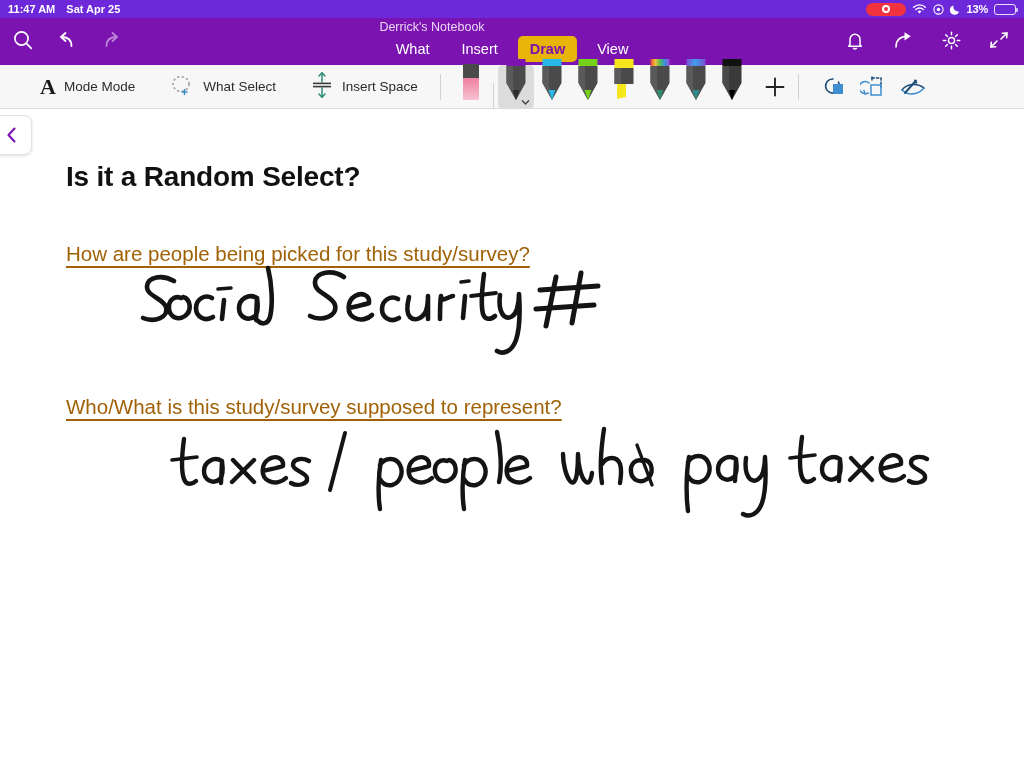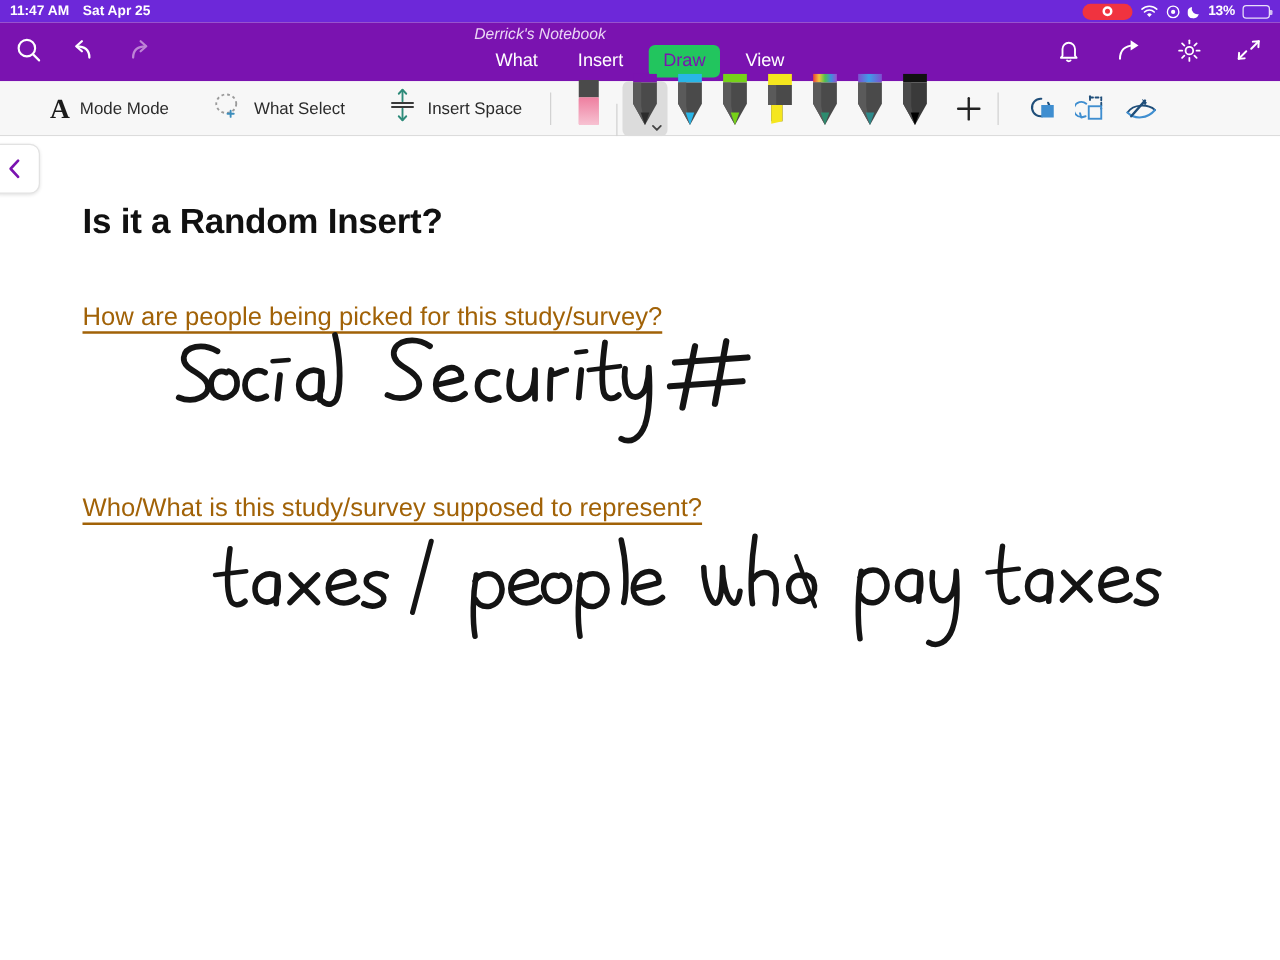--- a/index.html
+++ b/index.html
@@ -43,37 +43,37 @@
   }
   .batt-fill { height: 100%; background: #ffffff; border-radius: 1px; }
 
   
   .ribbon {
     position: absolute; top: 18px; left: 0; width: 1024px; height: 47px;
     background: #7A13B0;
   }
   .nb-title {
     position: absolute; top: 2px; left: 0; width: 864px; text-align: center;
-    color: #EBD6F5; font-size: 12.5px; font-style: italic;
+    color: #EBD6F5; font-size: 12.5px;
   }
   .ribbon-left { position: absolute; top: 7px; left: 8px; display: flex; gap: 14px; }
   .ribbon-right { position: absolute; top: 7px; right: 10px; display: flex; gap: 18px; }
   .rbtn {
     width: 30px; height: 30px; display: flex; align-items: center; justify-content: center;
     cursor: pointer;
   }
   .tabs {
     position: absolute; top: 18px; left: 0; width: 1024px;
     display: flex; justify-content: center; align-items: center; gap: 8px;
   }
   .tab {
     font-size: 14.5px; color: #ffffff; padding: 4px 12px; border-radius: 5px;
     cursor: pointer; line-height: 1.25;
   }
-  .tab.active { background: #22c55e; color: #7A13B0; font-weight: normal; }
+  .tab.active { background: #eab308; color: #7A13B0; font-weight: bold; }
 
   
   .toolbar {
     position: absolute; top: 65px; left: 0; width: 1024px; height: 44px;
     background: #F7F7F7; border-bottom: 1px solid #DCDCDC;
     display: flex; align-items: center;
   }
   .tool-group { display: flex; align-items: center; }
   .tool-item {
     display: flex; align-items: center; gap: 8px; cursor: pointer;
@@ -411,21 +411,21 @@
   </div>
 
   <div class="canvas">
 
     <div class="back-btn">
       <svg width="16" height="18" viewBox="0 0 16 18">
         <path d="M10.5 2.5 L4.5 9 L10.5 15.5" stroke="#7A13B0" stroke-width="2.1" fill="none" stroke-linecap="round" stroke-linejoin="round"></path>
       </svg>
     </div>
 
-    <div class="page-title">Is it a Random Insert?</div>
+    <div class="page-title">Is it a Random Select?</div>
 
     <div class="q-line q1">How are people being picked for this study/survey?</div>
     <div class="q-line q2">Who/What is this study/survey supposed to represent?</div>
 
     <svg class="ink" width="1024" height="659" viewBox="0 0 1024 659">
 
       <g fill="none" stroke="#141414" stroke-width="4.6" stroke-linecap="round" stroke-linejoin="round">
 
         <path d="M174 172 C162 165 148 168 147 177 C146 187 163 189 166 198 C169 208 155 214 143 209"></path>
 

